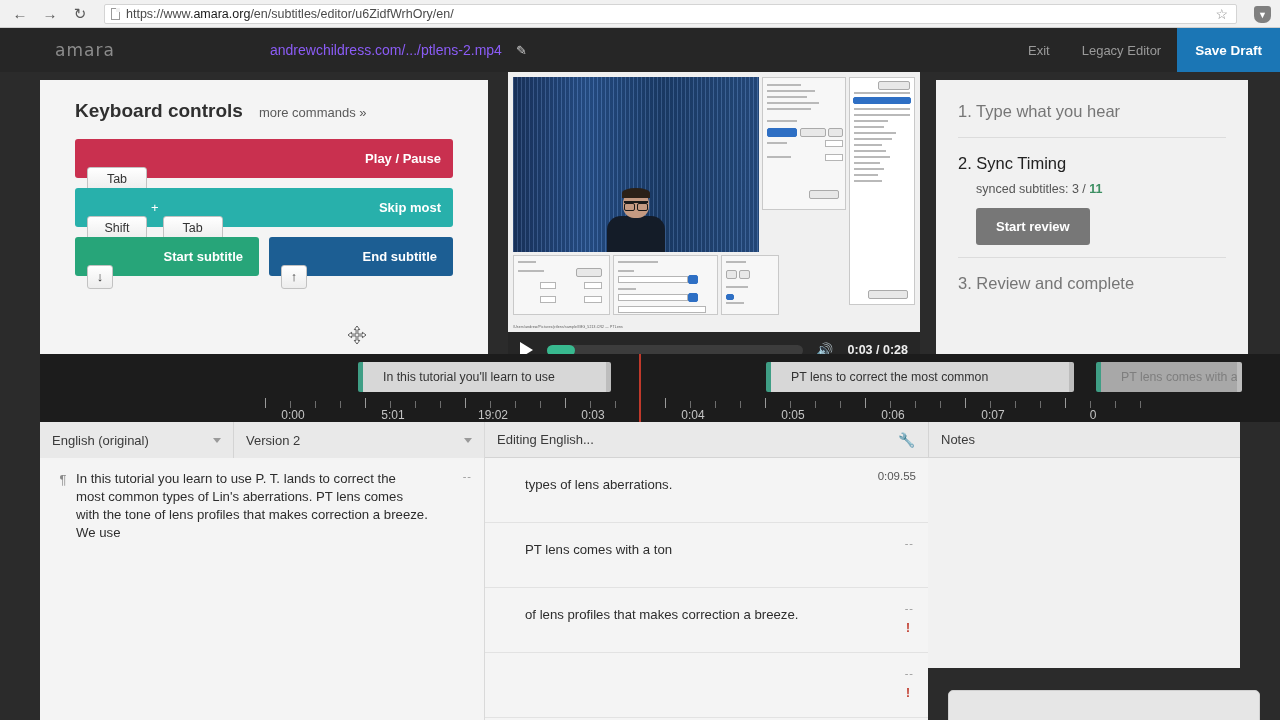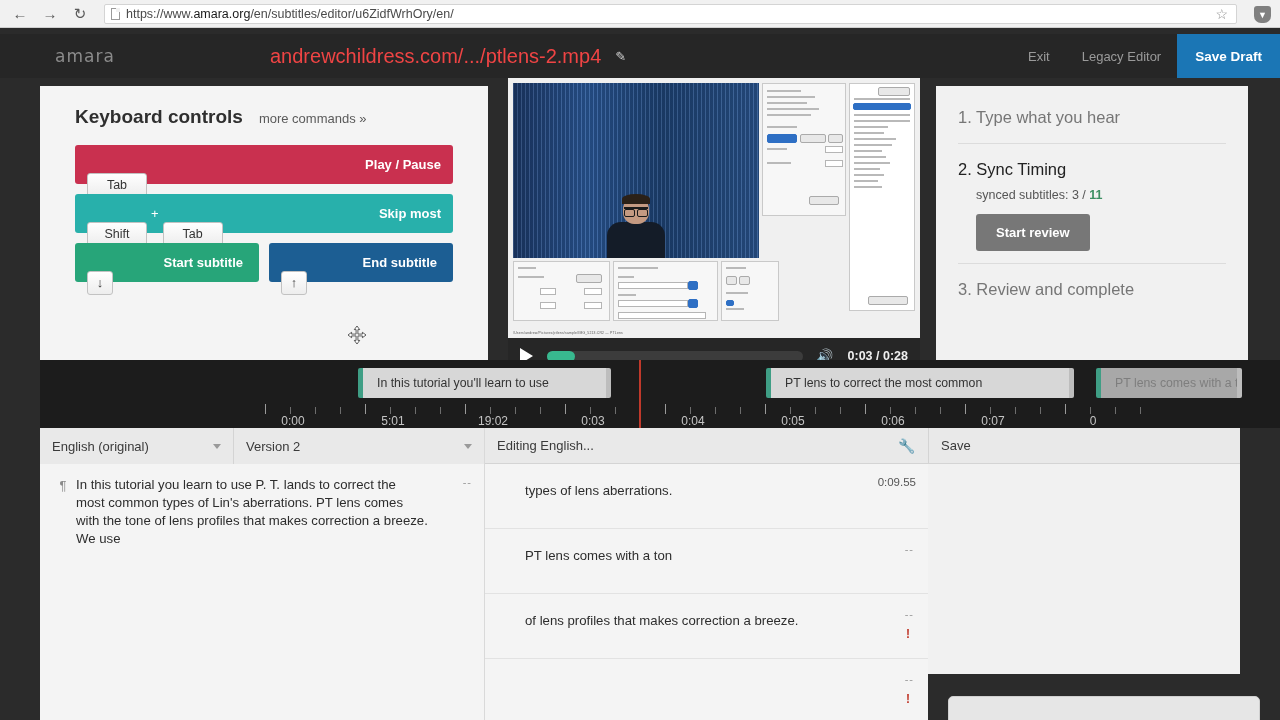--- a/index.html
+++ b/index.html
@@ -58,27 +58,26 @@
     font-size: 9px; display: flex; align-items: center; justify-content: center;
     border-radius: 3px 3px 7px 7px; cursor: pointer;
   }
   .hamburger { display: flex; flex-direction: column; gap: 2.5px; cursor: pointer; padding: 2px; }
   .hamburger i { display: block; width: 15px; height: 2px; background: #555; }
 
   
   .amara-header {
     height: 44px; background: #262626; display: flex; align-items: center;
     position: relative;
-    margin-top: 6px;
   }
   .logo {
     color: #8b8b8b; font-size: 17px; letter-spacing: 1px;
     padding-left: 55px; width: 270px; font-family: "DejaVu Sans", sans-serif;
   }
-  .video-title { color: #ef4444; font-size: 20px; text-align: right; }
+  .video-title { color: #8b5cf6; font-size: 14px; text-align: right; }
   .pencil { color: #cfcfcf; font-size: 13px; margin-left: 14px; cursor: pointer; }
   .header-right { margin-left: auto; display: flex; align-items: stretch; height: 44px; }
   .hdr-link {
     color: #9a9a9a; font-size: 13px; display: flex; align-items: center;
     padding: 0 16px; cursor: pointer;
   }
   .save-draft {
     background: #1b76b5; color: #fff; font-size: 13.5px; font-weight: bold;
     display: flex; align-items: center; padding: 0 18px; cursor: pointer;
   }
@@ -222,21 +221,21 @@
 
   
   .timeline {
     height: 68px; background: #1c1c1c; position: relative; overflow: hidden;
     margin: 0 0 0 40px; width: 1240px;
   }
   .seg {
     position: absolute; top: 8px; height: 30px; background: #d7d7d7;
     border-left: 5px solid #3f9e85; border-right: 5px solid #bdbdbd;
     display: flex; align-items: center; font-size: 12.3px; color: #333;
-    padding-left: 14px; white-space: nowrap; overflow: hidden; cursor: pointer;
+    padding-left: 20px; white-space: nowrap; overflow: hidden; cursor: pointer;
     border-radius: 2px;
   }
   .seg.dim { background: #a8a8a8; color: #7e7e7e; }
   .ruler { position: absolute; left: 0; right: 0; bottom: 0; height: 26px; }
   .tick {
     position: absolute; bottom: 14px; width: 1px; height: 7px; background: #6d6d6d;
   }
   .tick.major { height: 10px; background: #9a9a9a; }
   .tlabel {
     position: absolute; bottom: 0; font-size: 12px; color: #c4c4c4;
@@ -572,19 +571,19 @@
           <div class="sub-warn">!</div>
         </div>
         <div class="sub-row"></div>
       </div>
 
   </div>
 
   <div style="width:352px">
     <div class="col-right">
       <div class="col-head" style="border-left:1px solid #d4d4d4">
-        <span>Save</span>
+        <span>Notes</span>
       </div>
     </div>
     <div class="notes-area"></div>
 
   </div>
 </div>
 
 </body></html>

